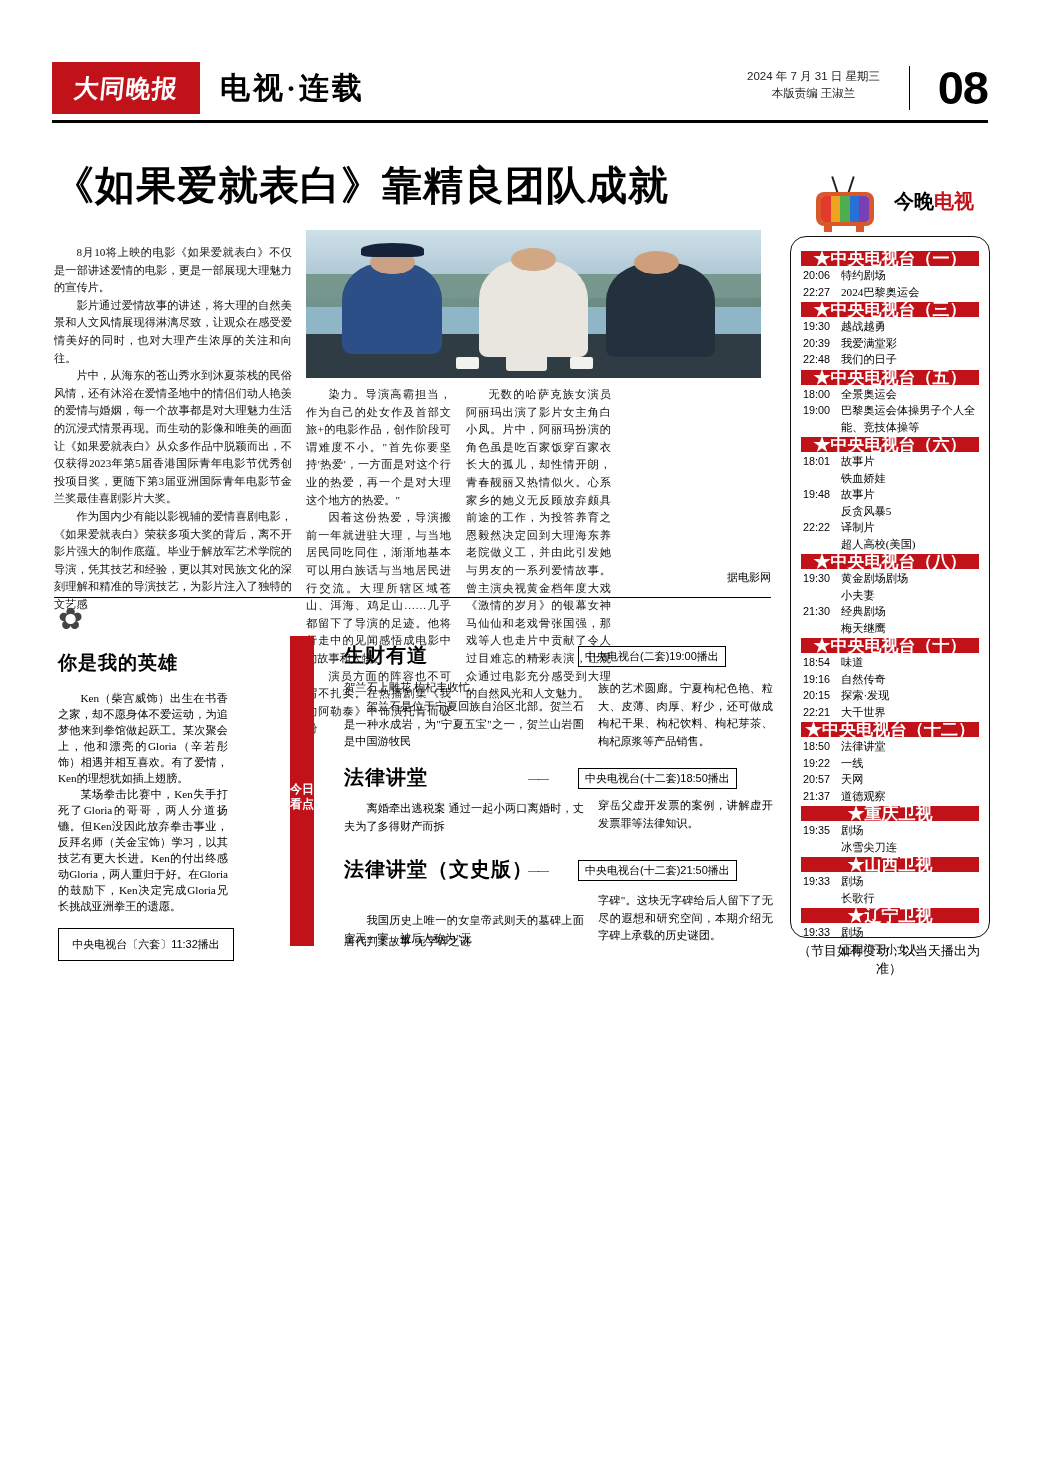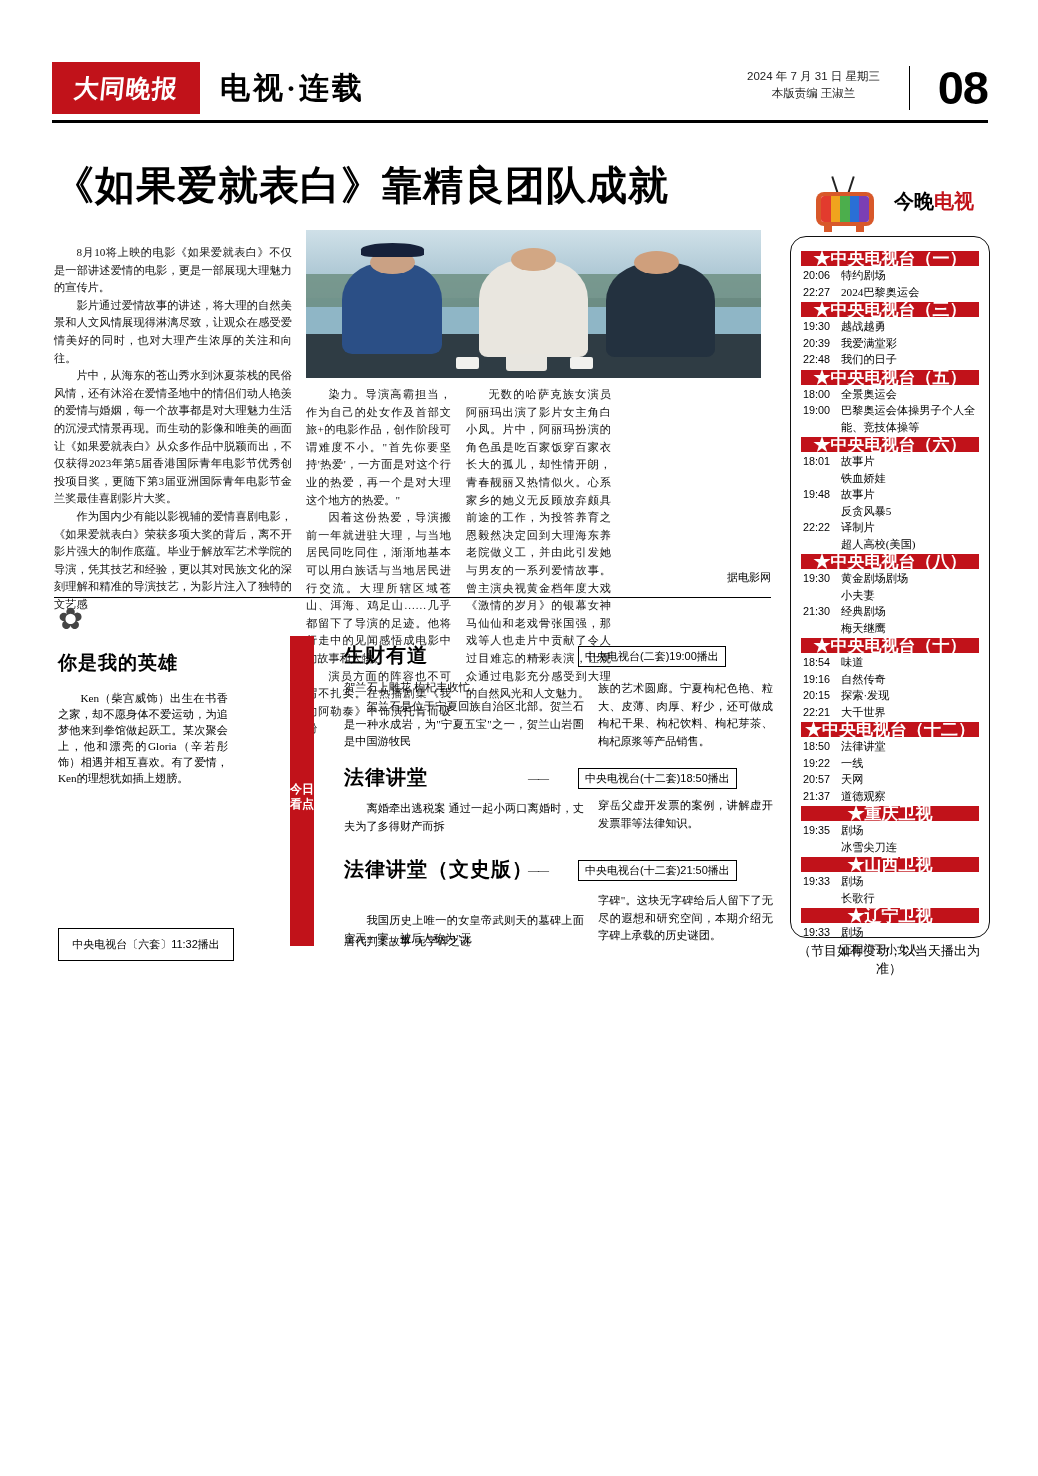--- a/index.html
+++ b/index.html
@@ -382,20 +382,21 @@
   </div>
   <div class="lead-col" id="lead-c4"></div>
   <div class="byline">据电影网</div>
 
   <div class="rule-1"></div>
   <div class="leaf-orn">✿</div>
 
   <div class="story-hero-title">你是我的英雄</div>
   <div class="story-hero-body">
     <p>Ken（柴宫威饰）出生在书香之家，却不愿身体不爱运动，为追梦他来到拳馆做起跃工。某次聚会上，他和漂亮的Gloria（辛若彤饰）相遇并相互喜欢。有了爱情，Ken的理想犹如插上翅膀。</p>
+    <p>某场拳击比赛中，Ken失手打死了Gloria的哥哥，两人分道扬镳。但Ken没因此放弃拳击事业，反拜名师（关金宝饰）学习，以其技艺有更大长进。Ken的付出终感动Gloria，两人重归于好。在Gloria的鼓励下，Ken决定完成Gloria兄长挑战亚洲拳王的遗愿。</p>
   </div>
   <div class="hero-airtime">中央电视台〔六套〕11:32播出</div>
 
   <div class="redband"></div>
   <div class="redband-label">今日看点</div>
 
   <div class="feat" style="left:344px; top:642px;">
     <div class="feat-title">生财有道</div>
   </div>
   <div class="feat-dash" style="left:528px; top:650px;">——</div>

